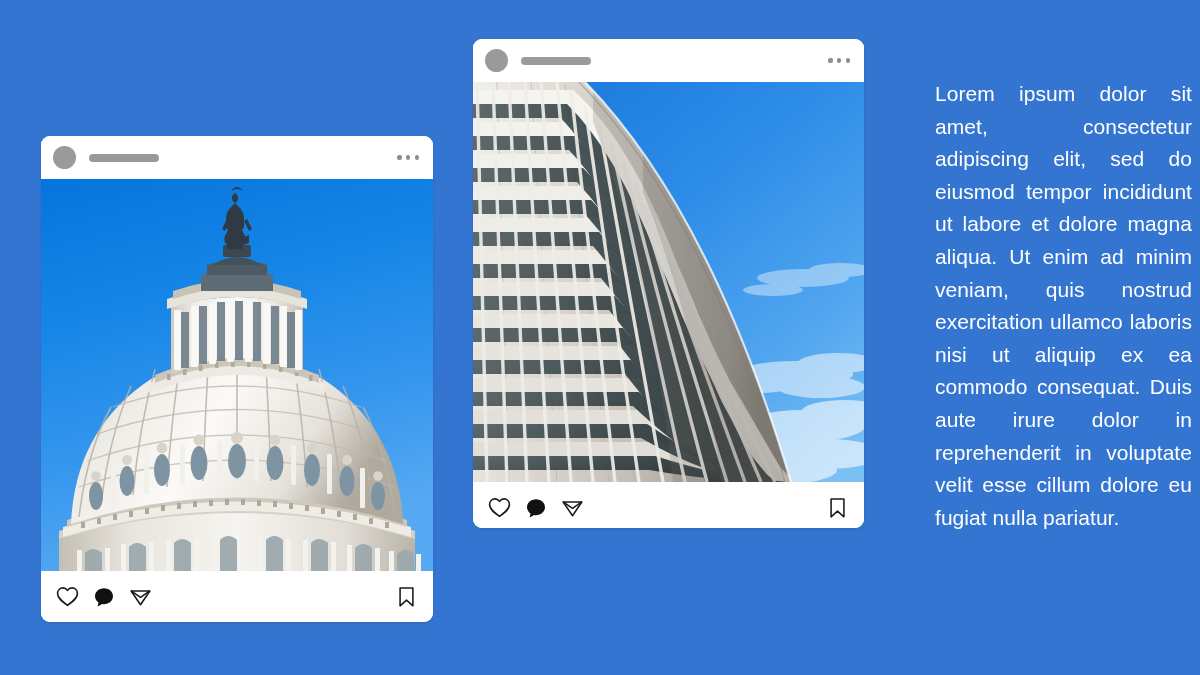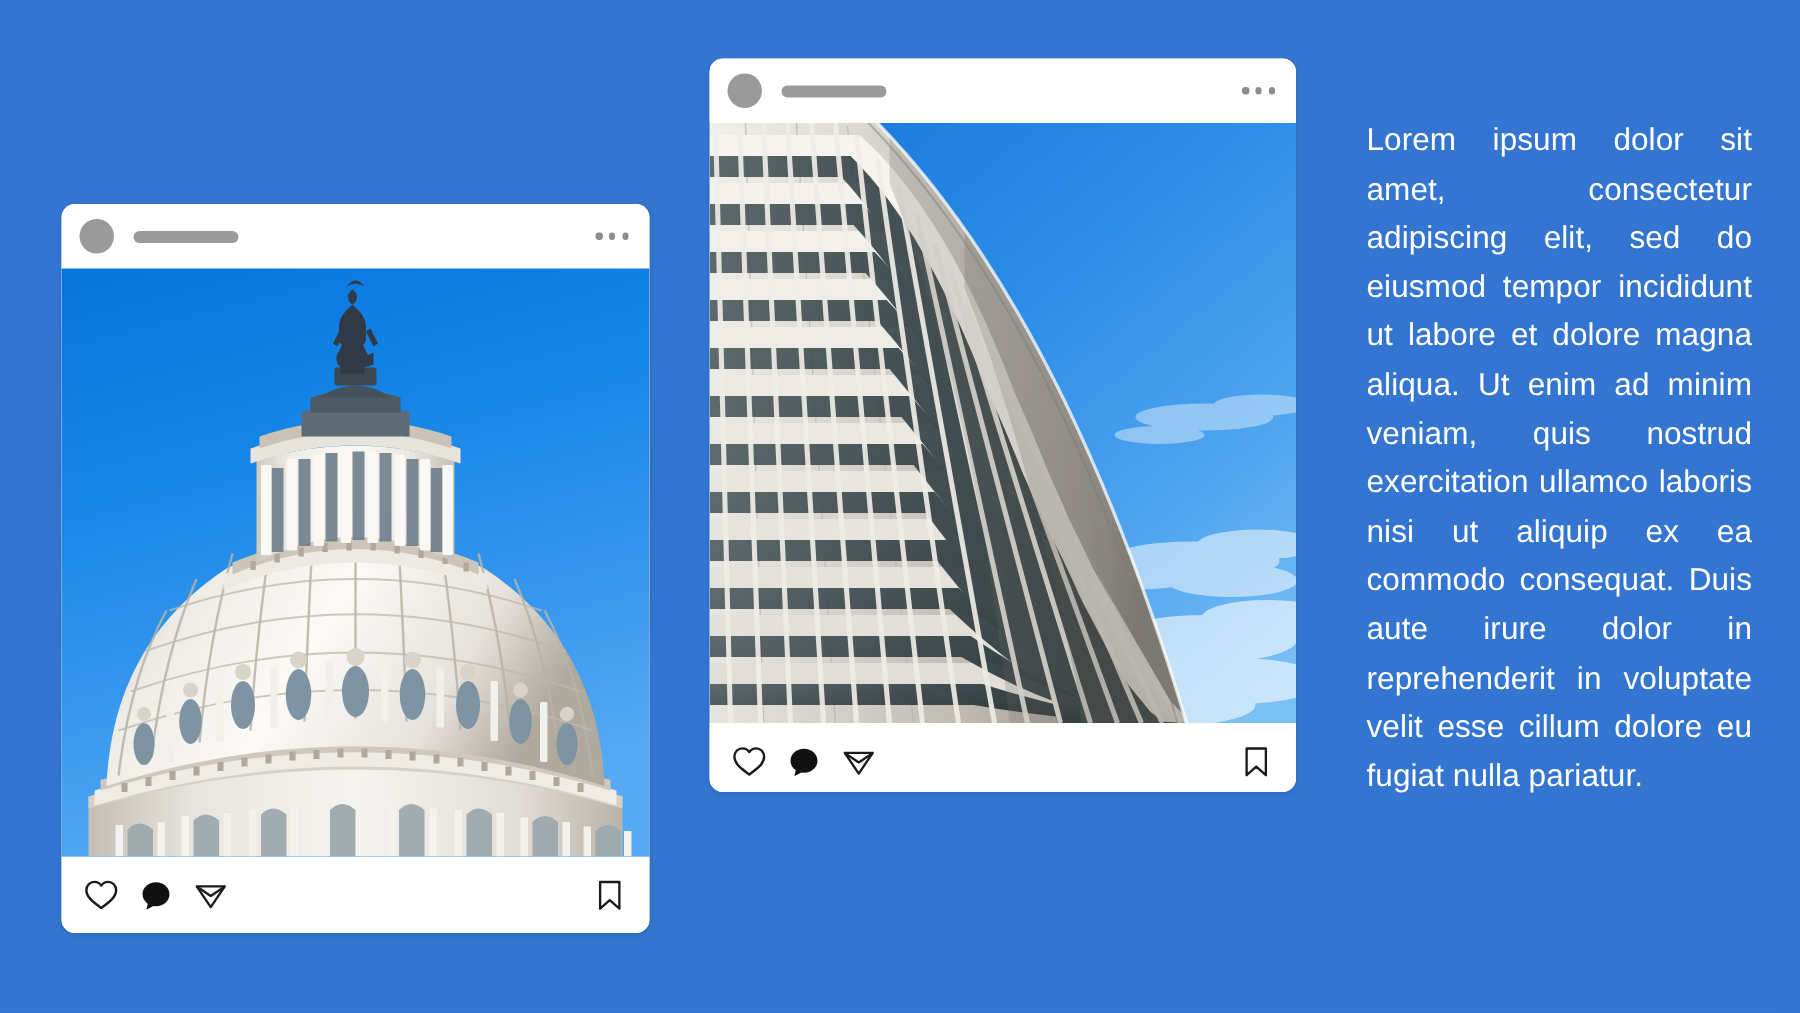--- a/index.html
+++ b/index.html
@@ -121,21 +121,21 @@
     background: none;
     border: none;
     padding: 0;
     cursor: pointer;
   }
   .icon-btn svg { display: block; }
 
   
   #body-copy {
     position: absolute;
-    left: 911px;
+    left: 935px;
     top: 78px;
     width: 257px;
     color: #ffffff;
     font-size: 21px;
     line-height: 32.6px;
     text-align: justify;
     text-justify: inter-word;
     letter-spacing: 0.05px;
     -webkit-font-smoothing: antialiased;
   }

